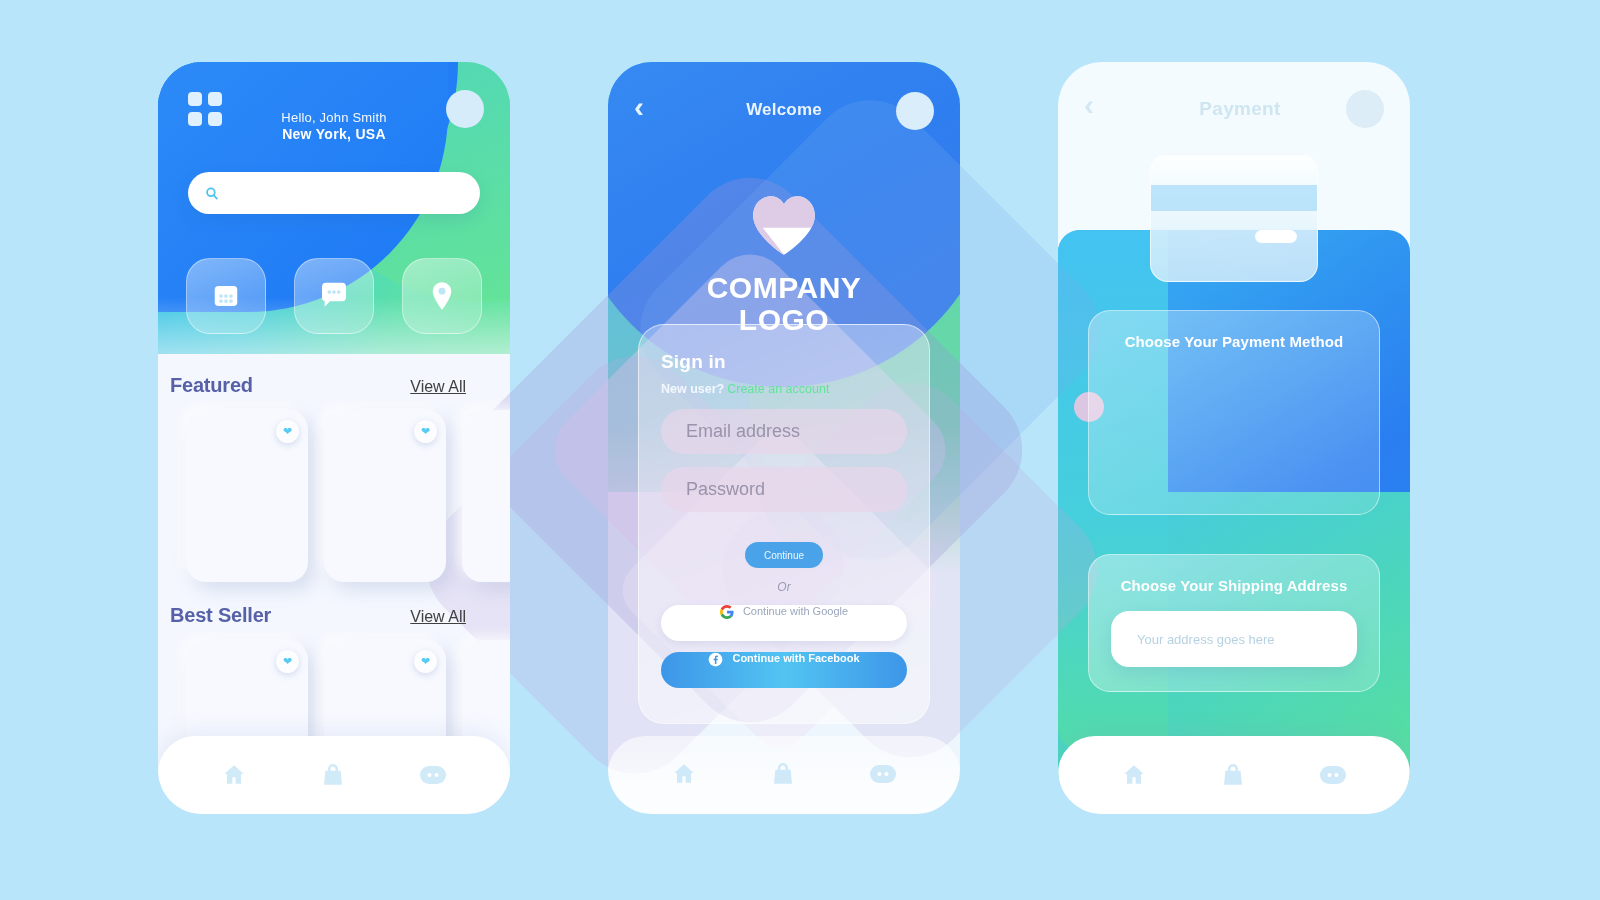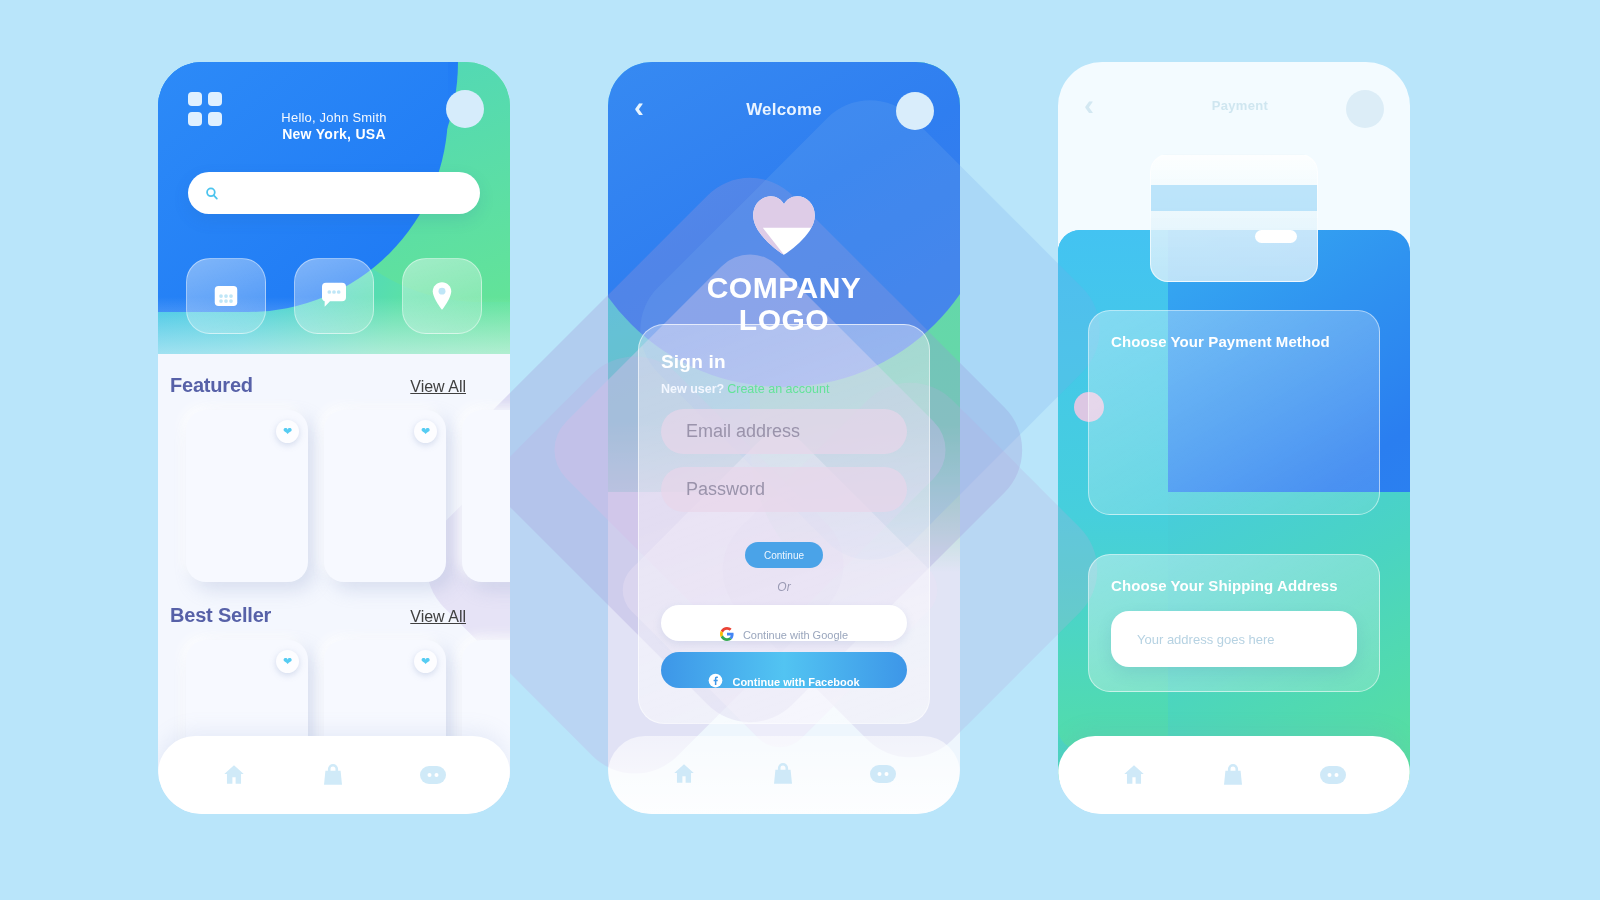--- a/index.html
+++ b/index.html
@@ -160,21 +160,21 @@
   }
   .field::placeholder { color:#9a93ab; }
   .continue-btn {
     display:block; margin:30px auto 0; width:78px; height:26px; border-radius:14px;
     background:#4aa3e8; color:#eef6ff; border:none; font-size:10px;
     font-family:"Liberation Sans",sans-serif;
   }
   .or { text-align:center; font-size:12px; color:#9a9ab4; margin-top:12px;font-style:italic; }
   .social {
     width:100%; height:36px; margin-top:11px; border-radius:18px; border:none;
-    display:flex; align-items:flex-end; justify-content:center; gap:9px;
+    display:flex; align-items:flex-start; justify-content:center; gap:9px;
     font-family:"Liberation Sans",sans-serif; font-size:11px;
   }
   .btn-google { background:#fff; color:#9aa6bd; box-shadow:0 3px 9px rgba(120,150,200,.18); }
   .btn-facebook { background:linear-gradient(90deg,#3d96e8,#52c4f2 50%,#3d96e8); color:#fff; font-weight:bold; }
 
   .s2-nav {
     position:absolute; left:0; bottom:0; width:100%; height:78px; z-index:8;
     background: linear-gradient(180deg, rgba(255,255,255,.55), rgba(255,255,255,.88));
     border-radius:40px 40px 44px 44px;
     display:flex; align-items:center; justify-content:space-around; padding:0 26px;
@@ -198,21 +198,21 @@
   }
   .s3-cyanleft {
     position:absolute; left:0; top:168px; width:110px; height:520px;
     background: linear-gradient(180deg,#43c3f2,#46cfdc 55%,#52dcaa);
     border-radius:22px 0 0 22px;
   }
   .s3-top { position:absolute; left:0; top:0; width:100%; height:100px; z-index:7; }
   .s3-back { position:absolute; left:26px; top:28px; background:none; border:none;
              font-size:30px; color:#d3e8f2; line-height:1; font-weight:bold; }
   .s3-title { position:absolute; left:12px; right:0; top:36px; text-align:center;
-              color:#cfe6f0; font-size:13px; font-weight:bold; letter-spacing:.3px; }
+              color:#cfe6f0; font-size:19px; font-weight:bold; letter-spacing:.3px; }
   .s3-avatar { position:absolute; right:26px; top:28px; width:38px; height:38px;
                border-radius:50%; background:#dcedf7; border:none; }
 
   .card-graphic {
     position:absolute; left:92px; top:92px; width:168px; height:128px; z-index:7;
     border-radius:18px; overflow:hidden;
     background: linear-gradient(180deg, rgba(255,255,255,.80) 0%, rgba(210,236,250,.85) 100%);
     border:1px solid rgba(255,255,255,.65);
   }
   .card-stripe { position:absolute; left:0; top:30px; width:100%; height:26px;
@@ -227,21 +227,21 @@
   #pay-card {
     left:30px; top:248px; width:292px; height:205px;
     background: linear-gradient(150deg, rgba(255,255,255,.34), rgba(255,255,255,.12));
     padding:22px 22px 0;
   }
   #ship-card {
     left:30px; top:492px; width:292px; height:138px;
     background: linear-gradient(150deg, rgba(255,255,255,.40), rgba(255,255,255,.18));
     padding:22px;
   }
-  .glass h4 { color:#fff; font-size:15px; font-weight:bold; line-height:1.22; letter-spacing:.1px; }
+  .glass h4 { color:#fff; font-size:15px; font-weight:bold; line-height:1.22; letter-spacing:.1px;text-align:center; }
   .dropdown {
     margin-top:17px; background:#fff; border-radius:18px; padding:12px 10px 10px;
     box-shadow: 0 8px 20px rgba(40,90,160,.16);
   }
   .dd-head { display:flex; align-items:center; justify-content:space-between; padding:0 12px 10px; }
   .dd-head span { font-size:13px; color:#a8bccd; }
   .dd-opt {
     height:30px; border-radius:15px; display:flex; align-items:center; padding-left:16px;
     font-size:13px; color:#a8bccd;
   }

